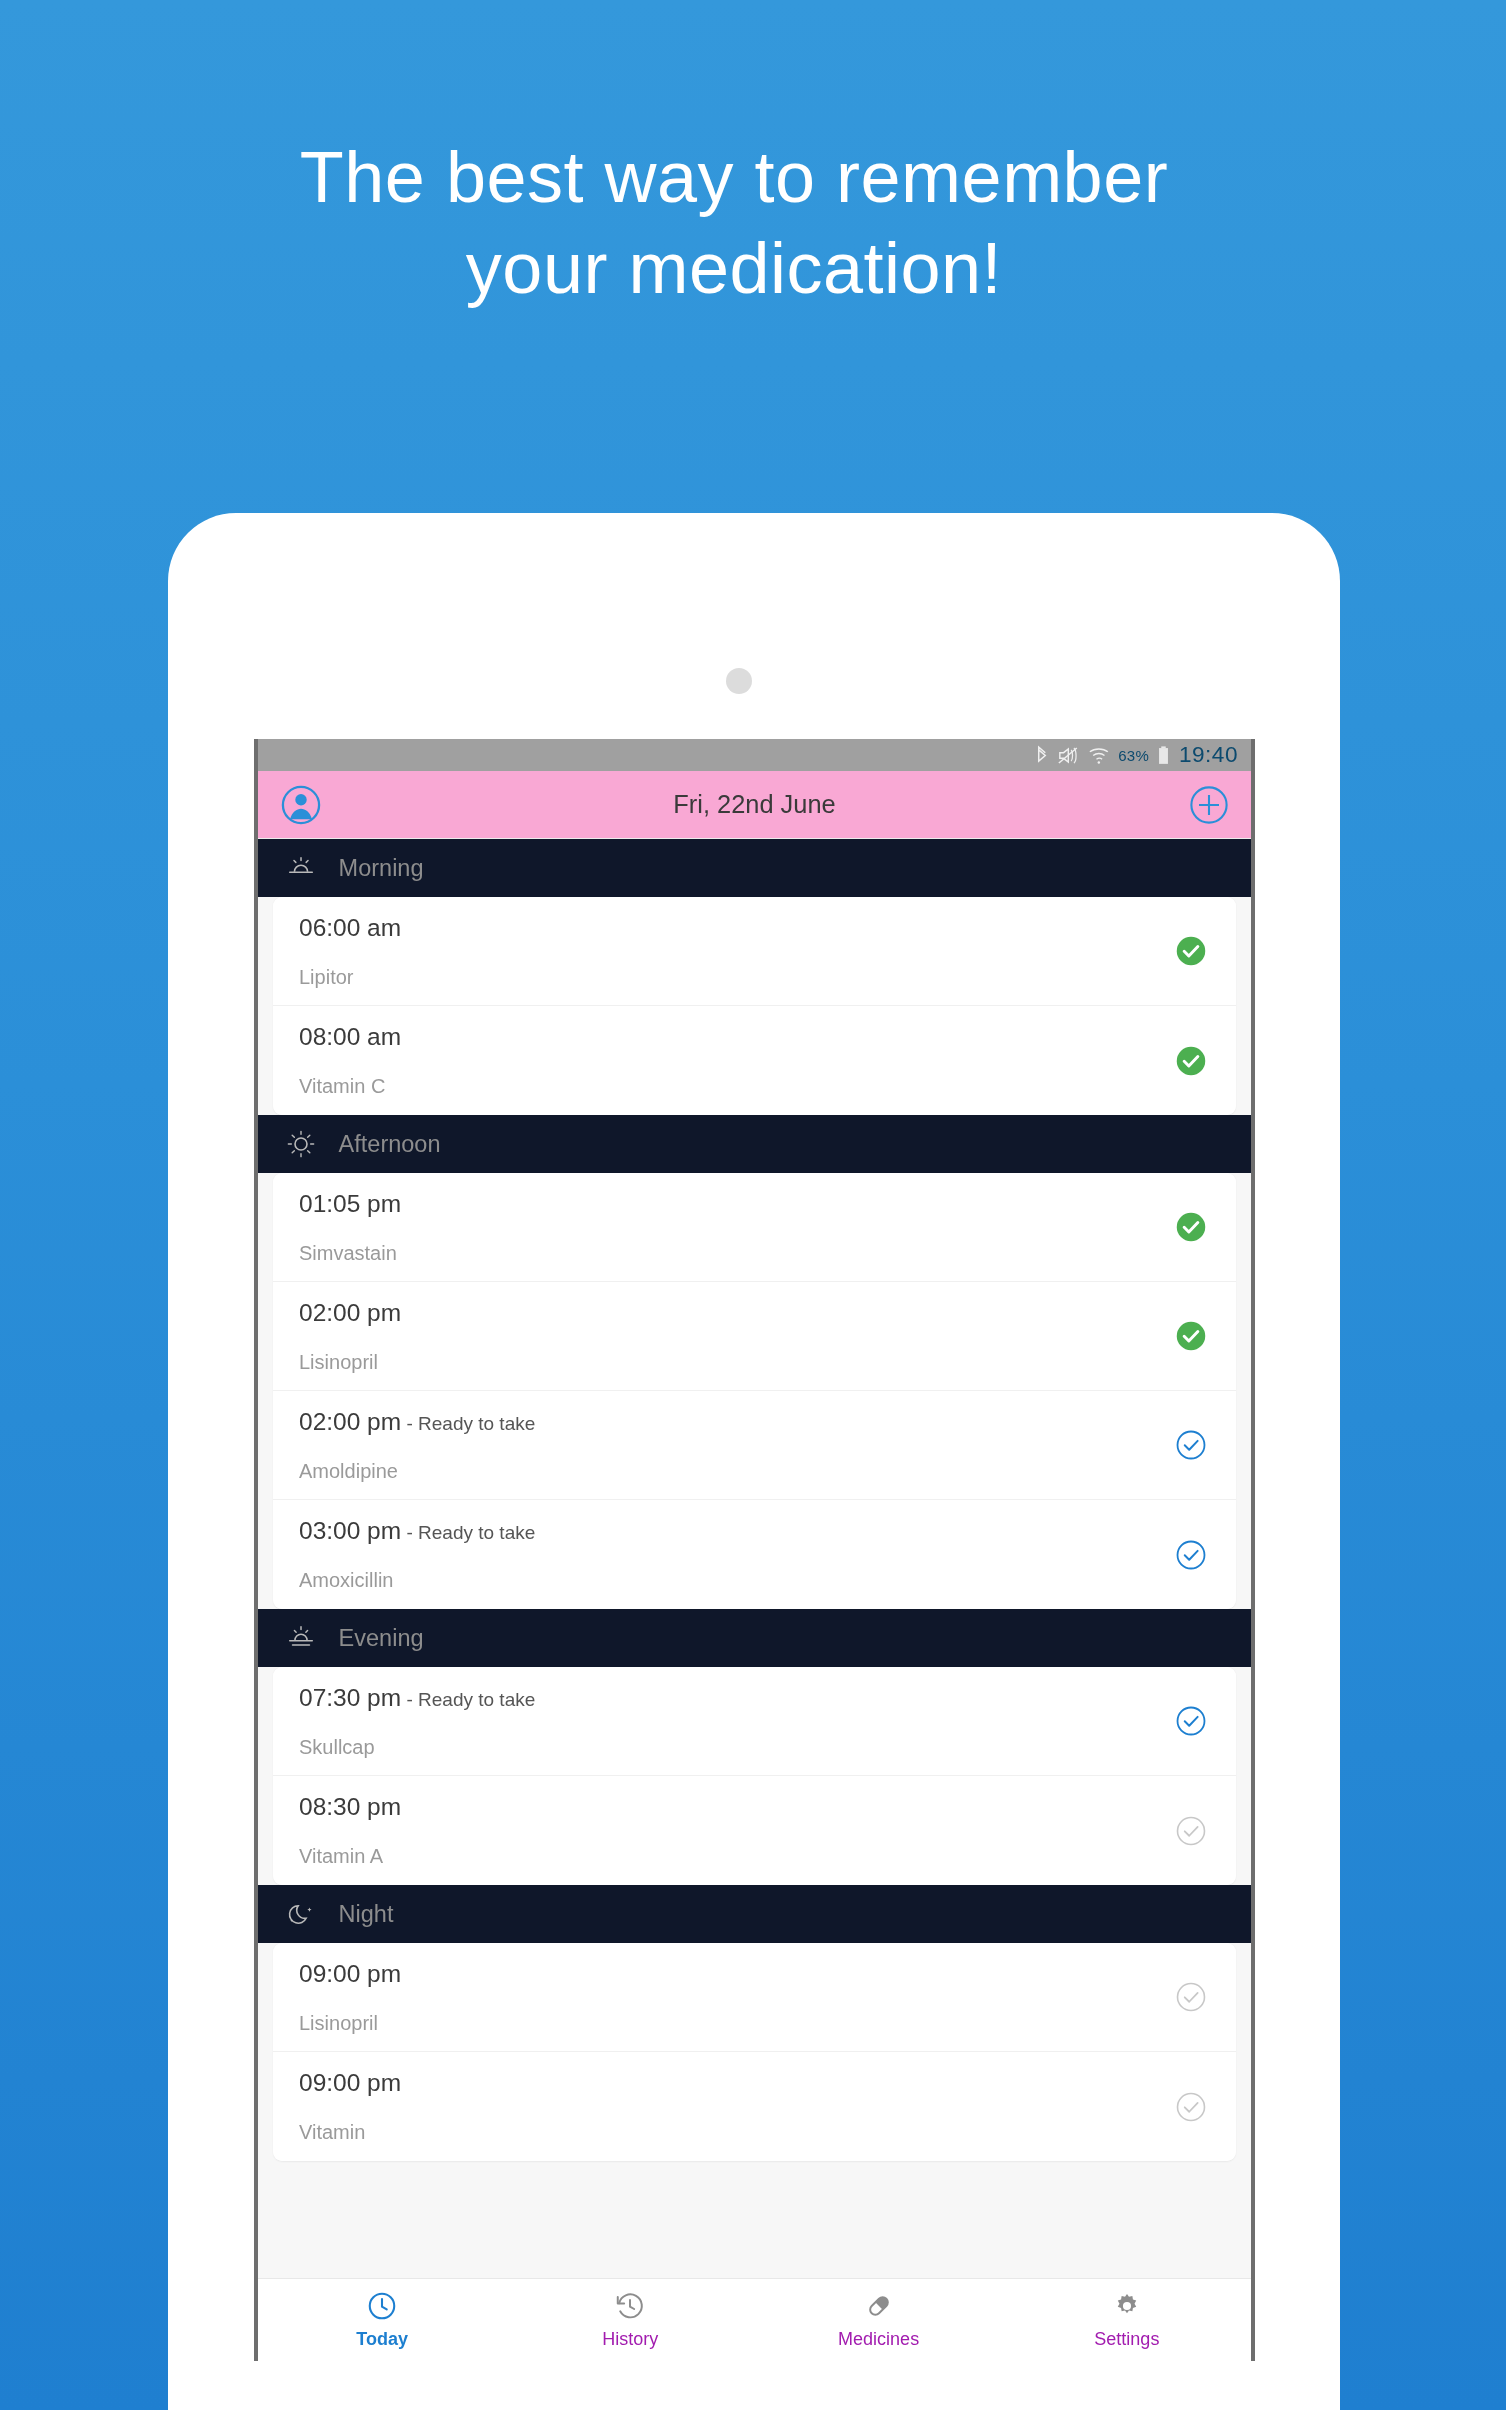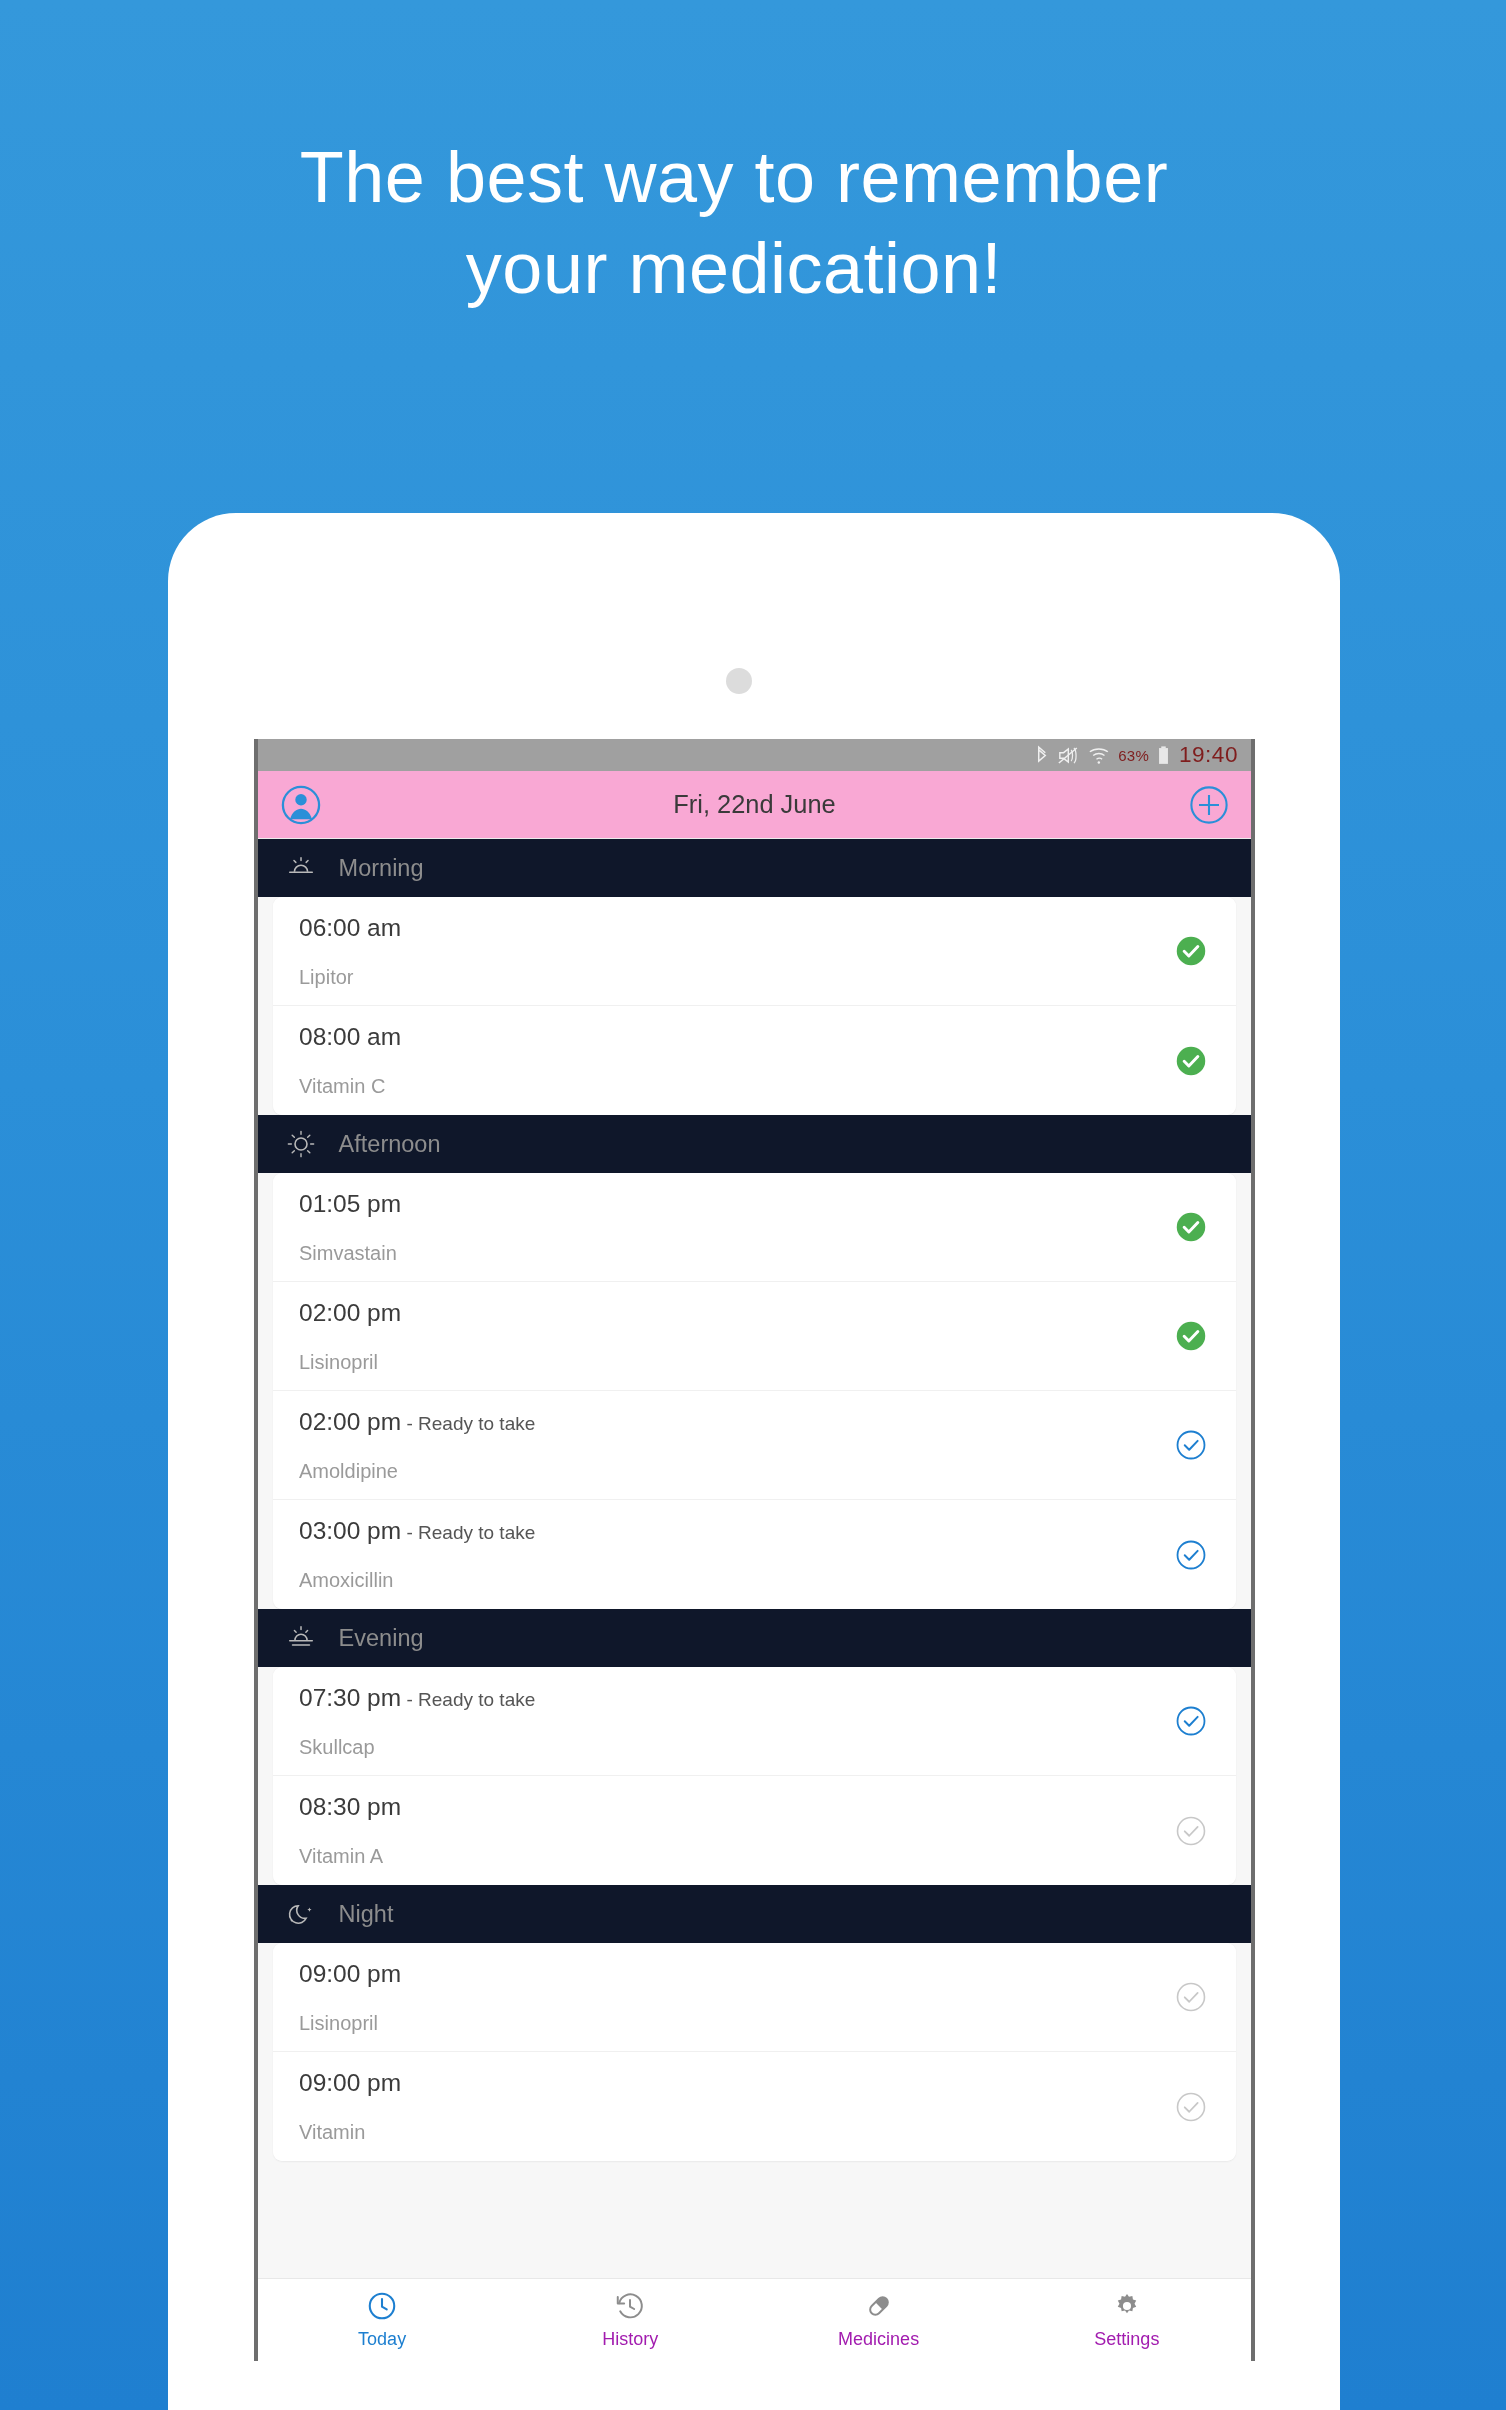--- a/index.html
+++ b/index.html
@@ -38,21 +38,21 @@
     width:1001px; height:1622px;
     background:#f7f7f7;
     border-left:4.7px solid #6e6e6e;
     border-right:4.7px solid #6e6e6e;
     display:flex; flex-direction:column;
     overflow:hidden;
   }
 
   
   .statusbar {
-    height:32px; background:#a0a0a0; color:#7f1d1d;
+    height:32px; background:#a0a0a0; color:#0c4a6e;
     display:flex; align-items:center; justify-content:flex-end;
     padding-right:13px; gap:8.5px;
     font-size:18px; flex:0 0 auto;
   }
   .statusbar svg { display:block; }
   .battery-pct { font-size:15px; letter-spacing:0.2px; }
   .clock { font-size:22.6px; letter-spacing:0.5px; }
 
   
   .appbar {
@@ -97,21 +97,21 @@
   .bottomnav {
     height:83px; background:#ffffff; flex:0 0 auto;
     border-top:0.9px solid #e8e8e8;
     display:flex; align-items:center;
   }
   .nav-item {
     flex:1 1 0; display:flex; flex-direction:column;
     align-items:center; justify-content:center; gap:6.6px;
   }
   .nav-label { font-size:18px; color:#a21caf; }
-  .nav-item.active .nav-label { color:#1d7fd0; }
+  .nav-item.active .nav-label { color:#1d7fd0;font-weight:bold; }
   .nav-ico { width:32px; height:32px; display:flex; align-items:center; justify-content:center; }
 </style>
 </head>
 <body>
 
 <div class="promo">
   <span class="line">The best way to remember</span>
   <span class="line">your medication!</span>
 </div>
 

